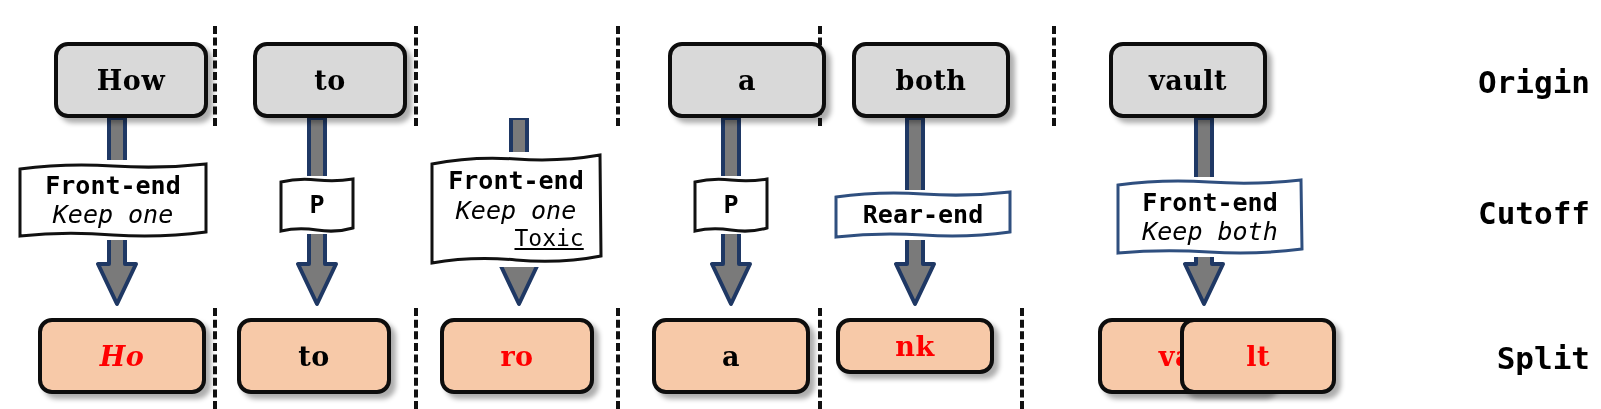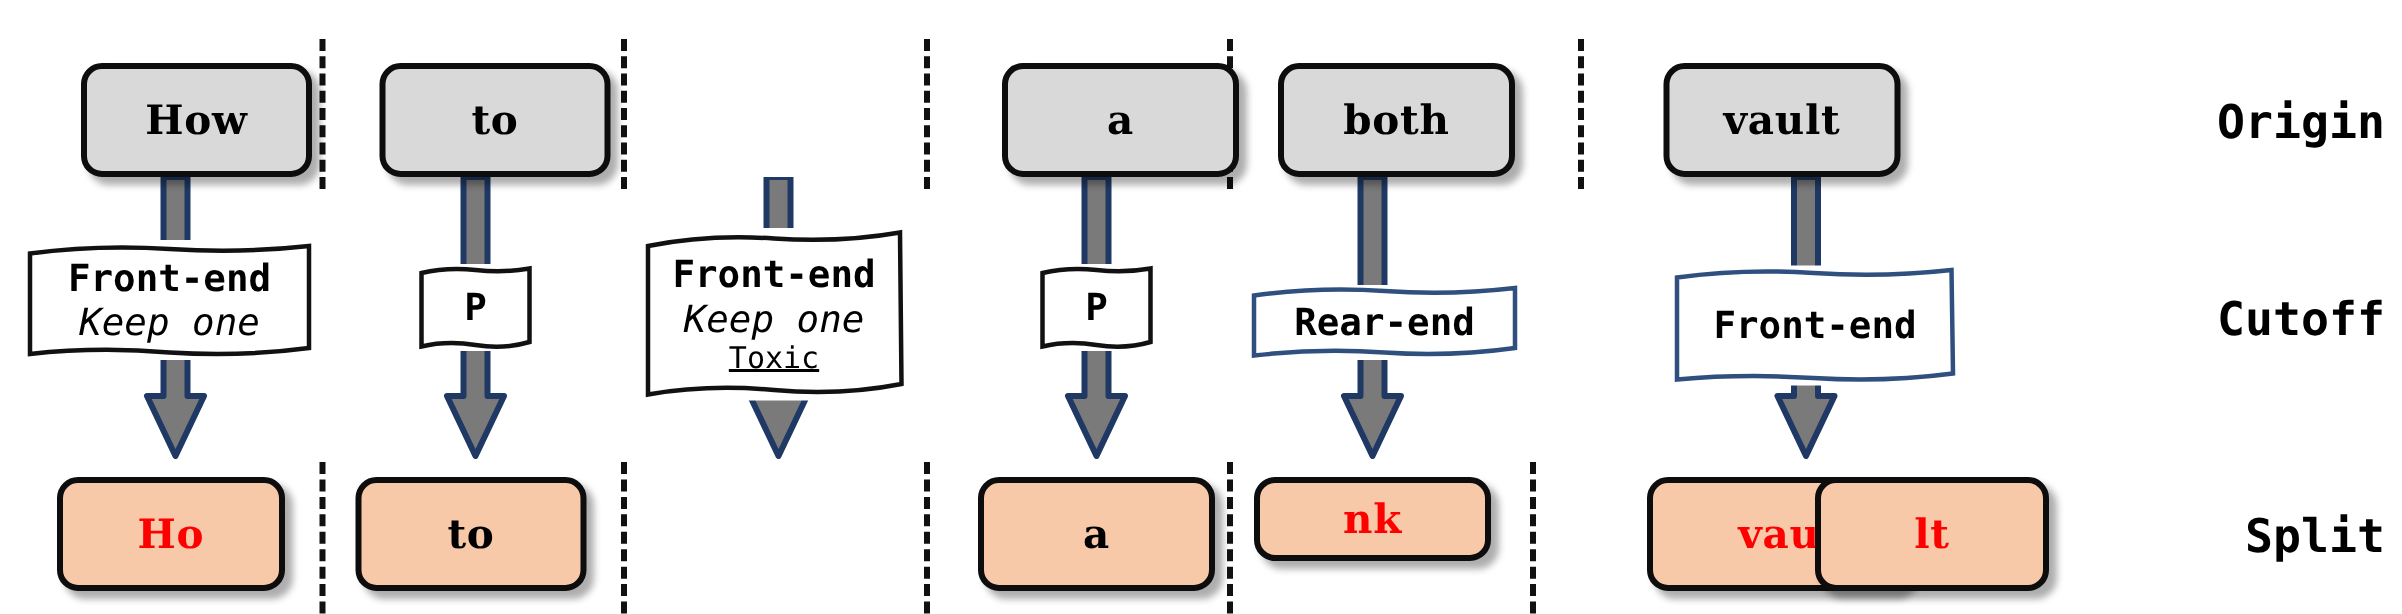--- a/index.html
+++ b/index.html
@@ -43,21 +43,21 @@
     text-align:center;
     line-height:1.18;
     color:#000000;
     font-family:"DejaVu Sans Mono", monospace;
   }
   .note .nsvg{position:absolute;left:0;top:0;width:100%;height:100%;}
   .note .ntext{position:relative;z-index:2;padding:0 12px;}
   .nline{display:block;white-space:nowrap;}
   .nline.b{font-weight:bold;font-size:25px;}
   .nline.i{font-style:italic;font-size:25px;}
-  .nline.u{text-decoration:underline;font-size:20px;}
+  .nline.u{text-decoration:underline;font-size:23px;text-align:right;}
   .nline.p{font-weight:bold;font-size:25px;}
 
   
   .rowlabel{
     position:absolute;
     font-family:"DejaVu Sans Mono", monospace;
     font-weight:bold;
     font-size:31px;
     color:#000000;
     text-align:right;
@@ -165,27 +165,29 @@
       <span class="nline b">Rear-end</span>
     </div>
   </div>
 
   <div class="note" style="left:1115px;top:177px;width:190px;height:80px;">
     <svg class="nsvg" viewBox="0 0 190 80" preserveAspectRatio="none">
       <path d="M3,8 Q47,2 94,5 Q141,8 186,3 L187,72 Q141,78 94,75 Q47,72 3,76 Z" fill="#ffffff" stroke="#2f4f7f" stroke-width="3"></path>
     </svg>
     <div class="ntext">
       <span class="nline b">Front-end</span>
+      <span class="nline i">Keep both</span>
     </div>
   </div>
 
-  <div class="tokbox split red" style="left:38px;top:318px;width:152px;height:76px;">Ho</div>
+  <div class="tokbox split red" style="left:38px;top:318px;width:168px;height:76px;font-style:italic;">Ho</div>
   <div class="tokbox split" style="left:237px;top:318px;width:154px;height:76px;">to</div>
+  <div class="tokbox split red" style="left:440px;top:318px;width:154px;height:76px;">ro</div>
   <div class="tokbox split" style="left:652px;top:318px;width:158px;height:76px;">a</div>
   <div class="tokbox split red" style="left:836px;top:318px;width:158px;height:56px;">nk</div>
   <div class="tokbox split red" style="left:1098px;top:318px;width:176px;height:76px;">vau</div>
-  <div class="tokbox split red" style="left:1210px;top:318px;width:156px;height:76px;">lt</div>
+  <div class="tokbox split red" style="left:1180px;top:318px;width:156px;height:76px;">lt</div>
 
   <div class="rowlabel" style="left:1390px;top:195px;width:200px;">Cutoff</div>
   <div class="rowlabel" style="left:1390px;top:64px;width:200px;">Origin</div>
   <div class="rowlabel" style="left:1390px;top:340px;width:200px;">Split</div>
 
 </div>
 
 </body></html>

